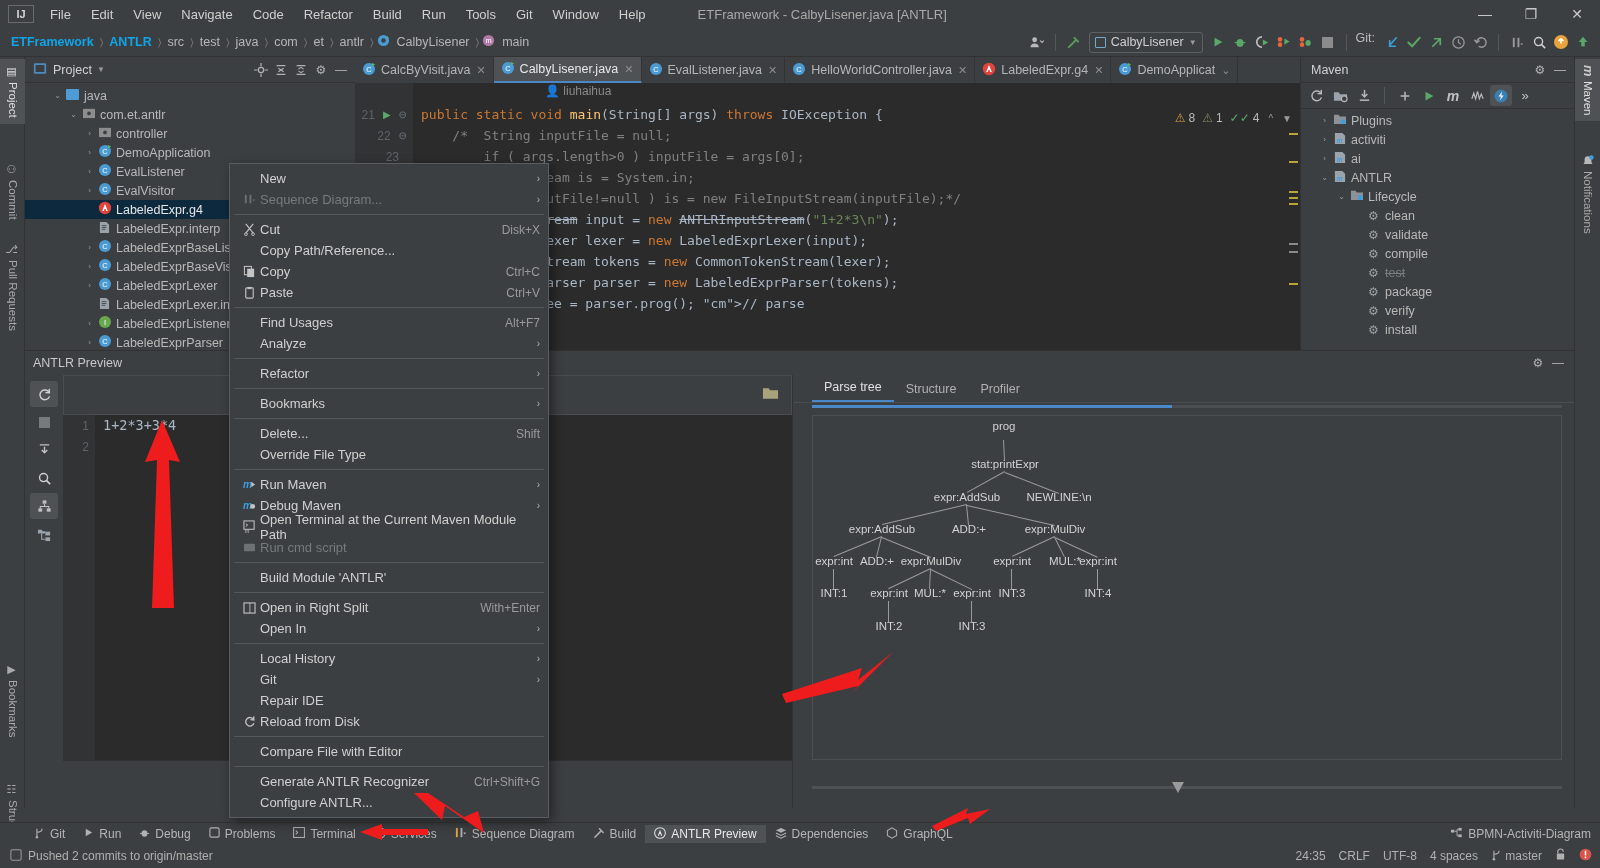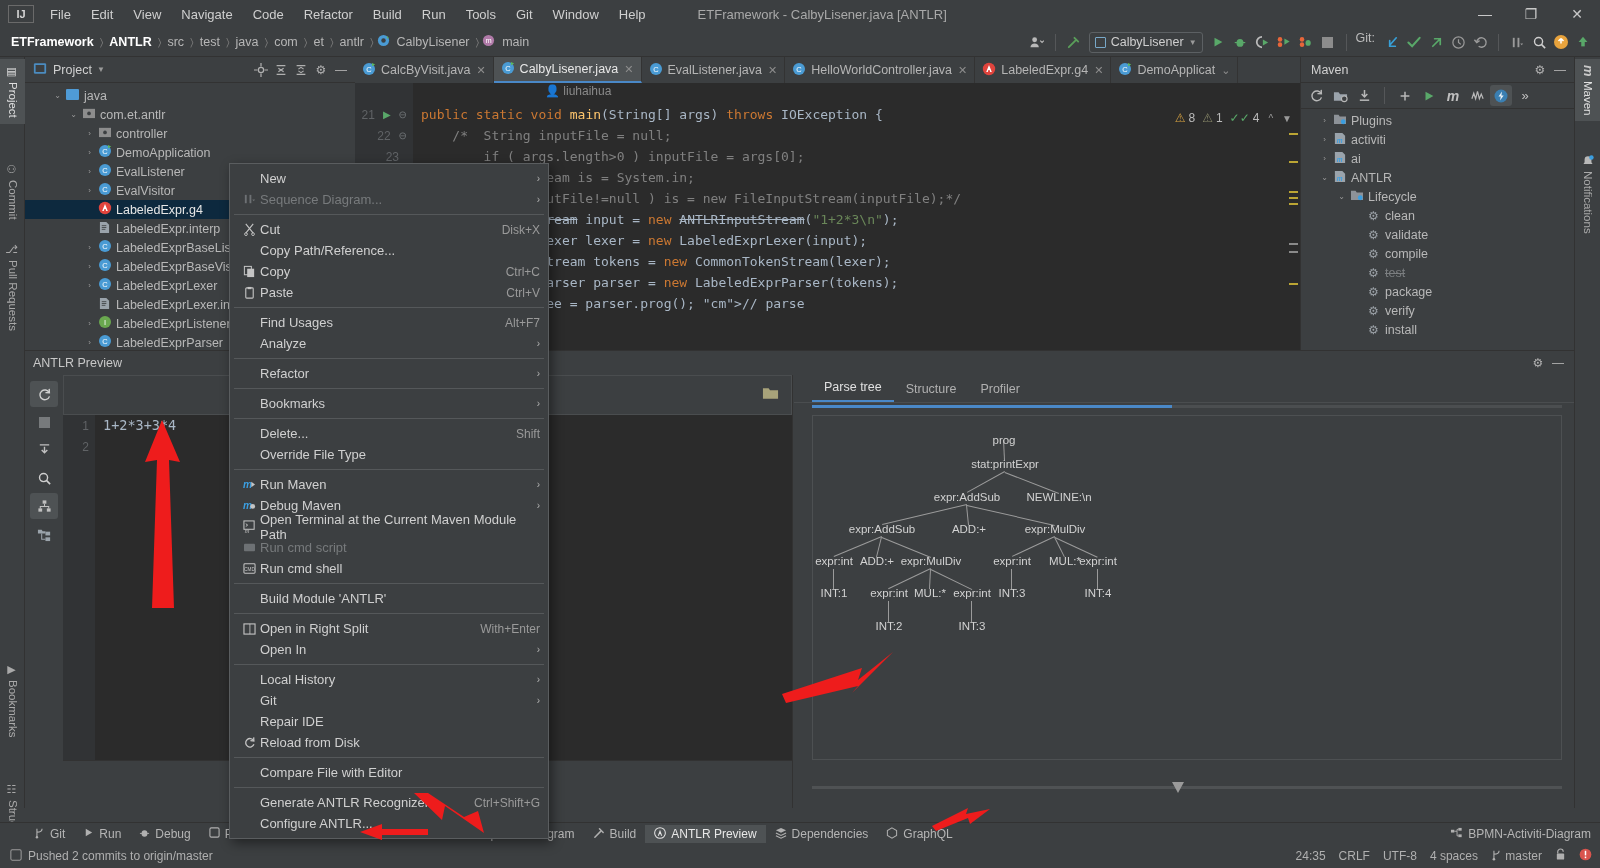--- a/index.html
+++ b/index.html
@@ -37,21 +37,21 @@
   }
 
   
   #navbar {
     position:absolute; left:0; top:28px; width:1600px; height:29px;
     background:#3c3f41; display:flex; align-items:center;
     border-bottom:1px solid #323232;
   }
   #crumbs { display:flex; align-items:center; margin-left:8px; }
   .crumb { font-size:12.5px; color:#b6b6b6; padding:1px 3px; }
-  .crumb.bold { font-weight:bold; color:#ffffff; }
+  .crumb.bold { font-weight:bold; color:#0ea5e9; }
   .crumb-sep { color:#7a7a7a; margin:0 3px; font-size:11px; }
   .tb-sep { width:1px; height:17px; background:#555759; margin:0 7px; }
   #toolbar-right { position:absolute; right:0; display:flex; align-items:center; height:29px; padding-right:6px;}
   .tb-ico { width:22px; height:22px; display:flex; align-items:center; justify-content:center; font-size:13px; }
   #runcfg {
     display:flex; align-items:center; height:21px;
     border:1px solid #5c6063; border-radius:3px; padding:0 5px;
     margin:0 4px; color:#cfcfcf; font-size:12.5px;
   }
   #runcfg .sq { width:11px;height:11px;border:1.6px solid #78a8c8; margin-right:5px; border-radius:1px;}
@@ -936,21 +936,21 @@
         <div class="edge" style="left: 242px; top: 121px; width: 22.3607px; transform: rotate(63.4349deg);"></div>
         <div class="edge" style="left: 242px; top: 121px; width: 47.4236px; transform: rotate(24.9439deg);"></div>
         <div class="edge" style="left: 21px; top: 153px; width: 20px; transform: rotate(90deg);"></div>
         <div class="edge" style="left: 118px; top: 153px; width: 46.5188px; transform: rotate(154.537deg);"></div>
         <div class="edge" style="left: 118px; top: 153px; width: 20.025px; transform: rotate(92.8624deg);"></div>
         <div class="edge" style="left: 118px; top: 153px; width: 45.618px; transform: rotate(26.0033deg);"></div>
         <div class="edge" style="left: 199px; top: 153px; width: 20px; transform: rotate(90deg);"></div>
         <div class="edge" style="left: 285px; top: 153px; width: 20px; transform: rotate(90deg);"></div>
         <div class="edge" style="left: 76px; top: 185px; width: 21px; transform: rotate(90deg);"></div>
         <div class="edge" style="left: 159px; top: 185px; width: 21px; transform: rotate(90deg);"></div>
-        <div class="node" style="left: 191px; top: 18px;">prog</div>
+        <div class="node" style="left: 191px; top: 4px;">prog</div>
         <div class="node" style="left: 192px; top: 42px;">stat:printExpr</div>
         <div class="node" style="left: 154px; top: 75px;">expr:AddSub</div>
         <div class="node" style="left: 246px; top: 75px;">NEWLINE:\n</div>
         <div class="node" style="left: 69px; top: 107px;">expr:AddSub</div>
         <div class="node" style="left: 156px; top: 107px;">ADD:+</div>
         <div class="node" style="left: 242px; top: 107px;">expr:MulDiv</div>
         <div class="node" style="left: 21px; top: 139px;">expr:int</div>
         <div class="node" style="left: 64px; top: 139px;">ADD:+</div>
         <div class="node" style="left: 118px; top: 139px;">expr:MulDiv</div>
         <div class="node" style="left: 199px; top: 139px;">expr:int</div>
@@ -1090,29 +1090,20 @@
       <span class="ci-lbl">Open Terminal at the Current Maven Module Path</span>
     </div>
     <div class="ci-row dis">
       <span class="ci-ic">
         <svg width="13" height="11" viewBox="0 0 14 12">
           <rect x="1" y="2" width="12" height="8" rx="1" fill="#6d7174"></rect>
         </svg>
       </span>
       <span class="ci-lbl">Run cmd script</span>
     </div>
-    <div class="ci-row">
-      <span class="ci-ic">
-        <svg width="13" height="13" viewBox="0 0 14 14">
-          <rect x="1" y="2" width="12" height="10" rx="1" stroke="#c4c4c4" fill="none" stroke-width="1.1"></rect>
-          <text x="7" y="9.5" font-size="5" fill="#c4c4c4" text-anchor="middle" font-family="Liberation Sans">CMD</text>
-        </svg>
-      </span>
-      <span class="ci-lbl">Run cmd shell</span>
-    </div>
     <div class="ci-sep"></div>
     <div class="ci-row">
       <span class="ci-ic"></span>
       <span class="ci-lbl">Build Module 'ANTLR'</span>
     </div>
     <div class="ci-sep"></div>
     <div class="ci-row">
       <span class="ci-ic">
         <svg width="13" height="12" viewBox="0 0 14 13">
           <rect x="1" y="1" width="12" height="11" stroke="#c4c4c4" fill="none" stroke-width="1.2"></rect>

